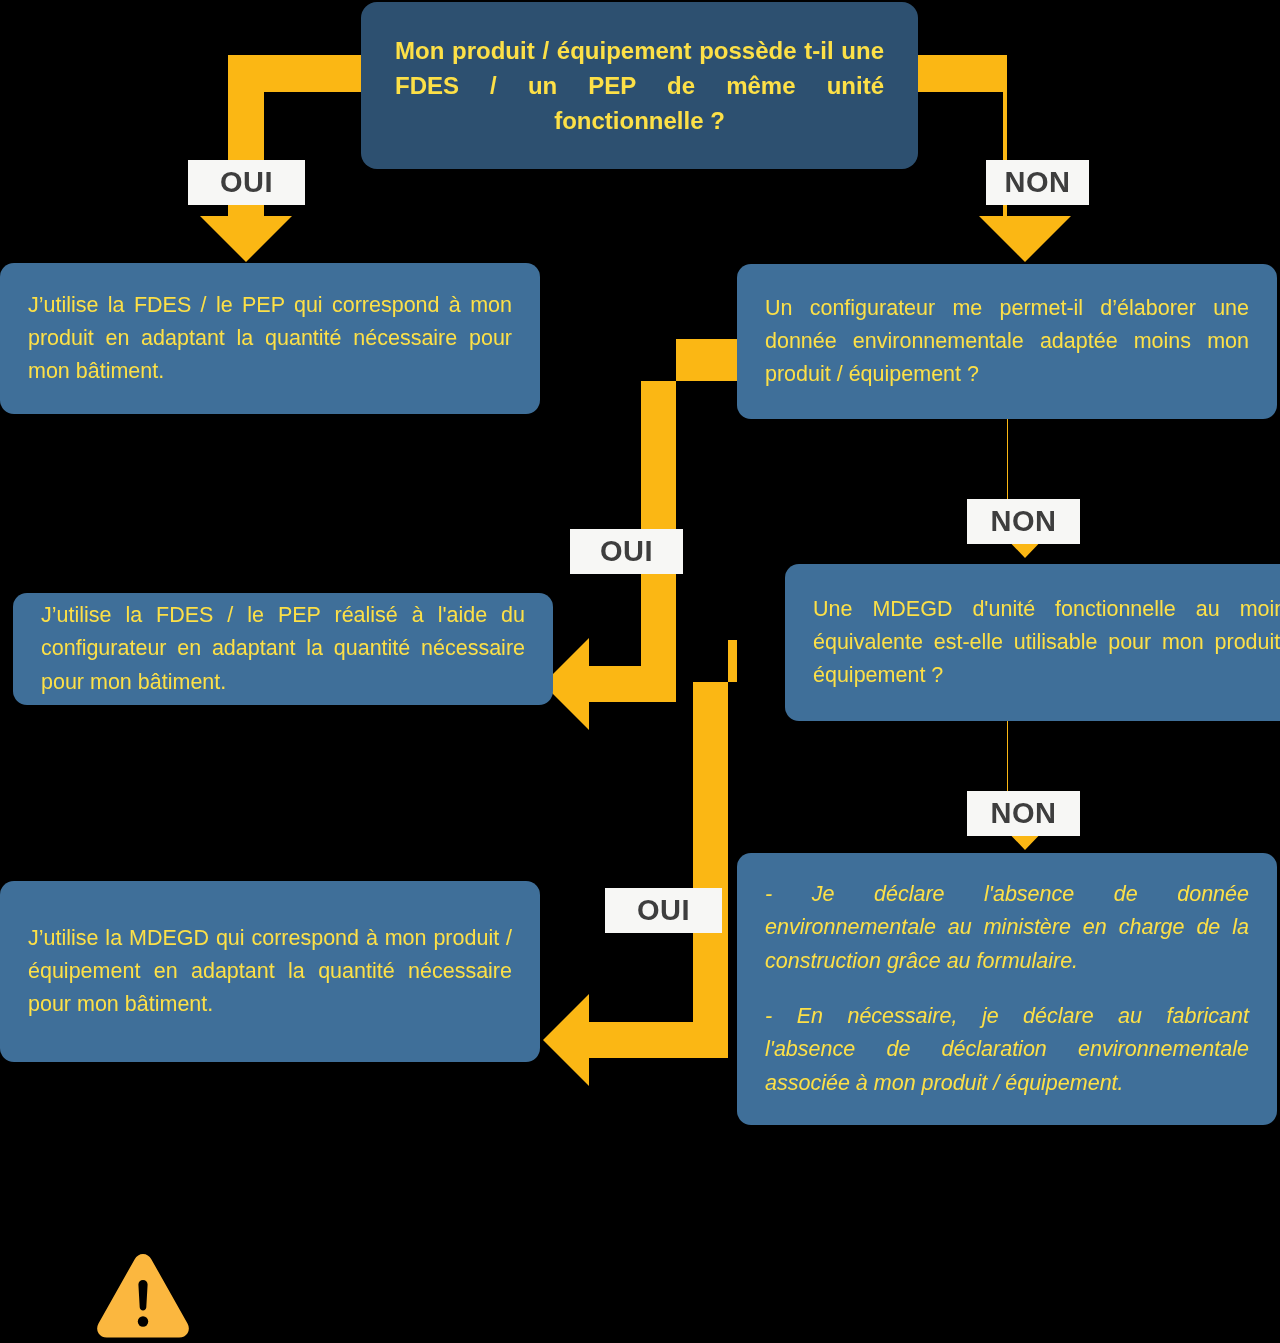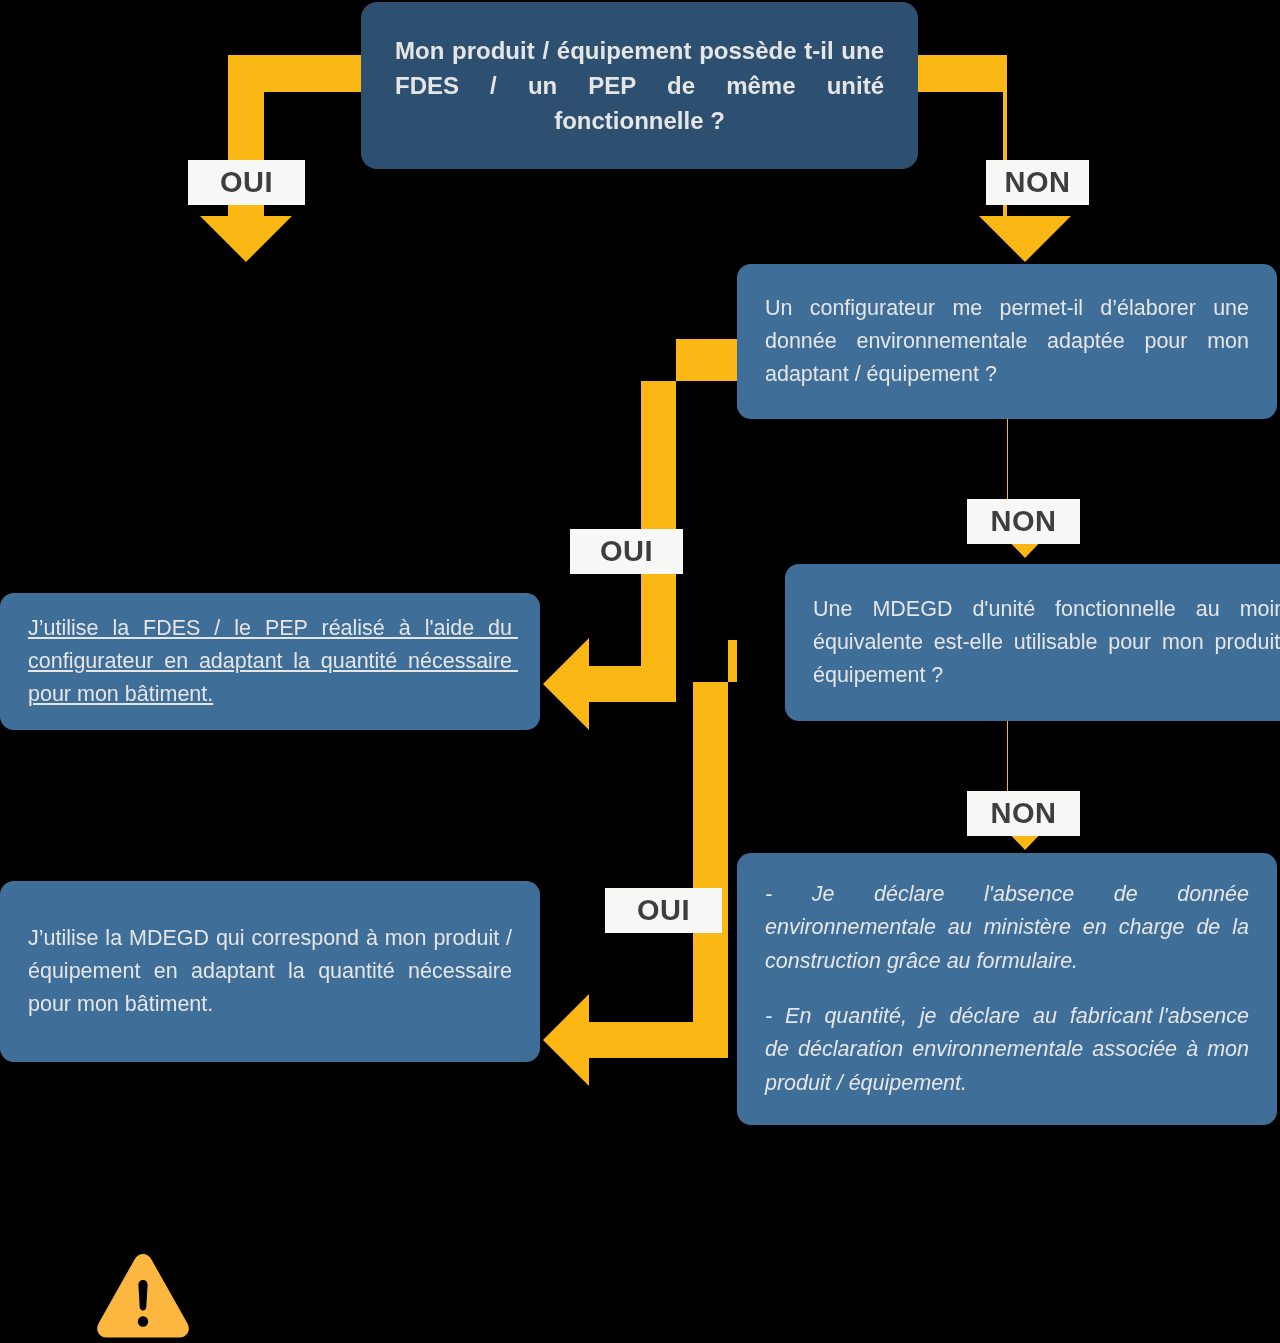--- a/index.html
+++ b/index.html
@@ -20,21 +20,21 @@
     position: absolute;
     left: 0; top: 0;
     width: 1280px;
     height: 1343px;
   }
 
   
   .node {
     position: absolute;
     border-radius: 14px;
-    color: #e5e5e5;
+    color: #fde047;
     display: flex;
     flex-direction: column;
     justify-content: center;
     z-index: 5;
   }
   .node .txt {
     font-size: 21.5px;
     line-height: 1.55;
     text-align: justify;
     text-align-last: left;
@@ -55,21 +55,21 @@
     padding: 0 34px;
   }
   .node.blue {
     background: #3f6f99;
   }
 
   
   #node-root      { left: 361px; top: 2px;    width: 557px; height: 167px; }
   #node-fdes      { left: 0px;   top: 263px;  width: 540px; height: 151px; }
   #node-config-q  { left: 737px; top: 264px;  width: 540px; height: 155px; }
-  #node-config    { left: 0px;   top: 593px;  width: 540px; height: 137px; text-decoration: underline; }
+  #node-config    { left: 13px;   top: 593px;  width: 540px; height: 112px; }
   #node-mdegd-q   { left: 737px; top: 564px;  width: 540px; height: 157px; margin-left: 48px; }
   #node-mdegd     { left: 0px;   top: 881px;  width: 540px; height: 181px; }
   #node-declare   { left: 737px; top: 853px;  width: 540px; height: 272px; font-style: italic; }
 
   #node-declare .txt { padding: 0 28px; }
   #node-declare .txt.first { margin-bottom: 22px; }
 
   
   #arrows {
     position: absolute;
@@ -209,40 +209,43 @@
         L 728,682
         L 728,640
         Z"></path>
     </g>
   </svg>
 
   <div class="node q-root" id="node-root">
     <div class="txt">Mon produit / équipement possède t-il une FDES / un PEP de même unité fonctionnelle ?</div>
   </div>
 
+  <div class="node blue" id="node-fdes">
+    <div class="txt">J’utilise la FDES / le PEP qui correspond à mon produit en adaptant la quantité nécessaire pour mon bâtiment.</div>
+  </div>
 
   <div class="node blue" id="node-config-q">
-    <div class="txt">Un configurateur me permet-il d’élaborer une donnée environnementale adaptée pour mon adaptant / équipement ?</div>
+    <div class="txt">Un configurateur me permet-il d’élaborer une donnée environnementale adaptée moins mon produit / équipement ?</div>
   </div>
 
   <div class="node blue" id="node-config">
     <div class="txt">J’utilise la FDES / le PEP réalisé à l'aide du configurateur en adaptant la quantité nécessaire pour mon bâtiment.</div>
   </div>
 
   <div class="node blue" id="node-mdegd-q">
     <div class="txt">Une MDEGD d'unité fonctionnelle au moins équivalente est-elle utilisable pour mon produit / équipement ?</div>
   </div>
 
   <div class="node blue" id="node-mdegd">
     <div class="txt">J’utilise la MDEGD qui correspond à mon produit / équipement en adaptant la quantité nécessaire pour mon bâtiment.</div>
   </div>
 
   <div class="node blue" id="node-declare">
     <div class="txt first">-  Je  déclare  l'absence  de  donnée environnementale au ministère en charge de la construction grâce au formulaire.</div>
-    <div class="txt">-  En  quantité,  je  déclare  au  fabricant l'absence de déclaration environnementale associée à mon produit / équipement.</div>
+    <div class="txt">-  En  nécessaire,  je  déclare  au  fabricant l'absence de déclaration environnementale associée à mon produit / équipement.</div>
   </div>
 
   <div class="edge-label" id="lbl-oui-1">OUI</div>
 
   <div class="edge-label" id="lbl-non-1">NON</div>
 
   <div class="edge-label" id="lbl-non-2">NON</div>
 
   <div class="edge-label" id="lbl-non-3">NON</div>
 

